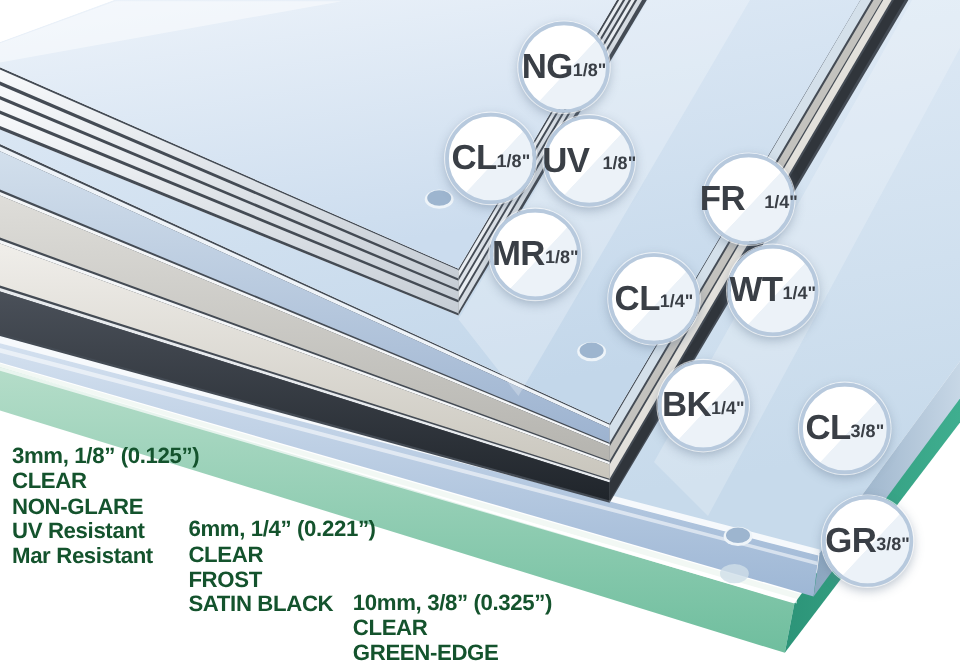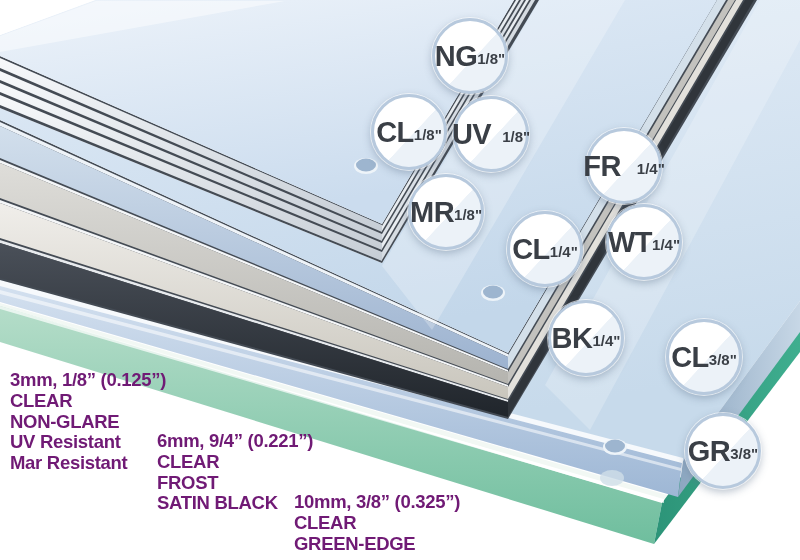--- a/index.html
+++ b/index.html
@@ -28,21 +28,21 @@
   .b1{left:371px;top:94px;}   
   .b2{left:453px;top:96px;gap:11px;}   
   .b3{left:408px;top:174px;}  
   .b4{left:586px;top:128px;gap:16px;}  
   .b5{left:507px;top:211px;}  
   .b6{left:606px;top:204px;}  
   .b7{left:548px;top:300px;}  
   .b8{left:666px;top:319px;}  
   .b9{left:685px;top:413px;}  
   
-  .labels{position:absolute;color:#701a75;font-weight:700;}
+  .labels{position:absolute;color:#14532d;font-weight:700;}
   .labels .lline{font-size:18.5px;line-height:20.8px;letter-spacing:-.3px;white-space:nowrap;}
   .blk1{left:10px;top:370px;}
   .blk2{left:157px;top:431px;}
   .blk3{left:294px;top:492px;}
 </style>
 </head>
 <body>
 
 <div id="stage">
 
@@ -209,21 +209,21 @@
   </div>
 
   <div class="labels blk1">
     <div class="lline">3mm, 1/8” (0.125”)</div>
     <div class="lline">CLEAR</div>
     <div class="lline">NON-GLARE</div>
     <div class="lline">UV Resistant</div>
     <div class="lline">Mar Resistant</div>
   </div>
   <div class="labels blk2">
-    <div class="lline">6mm, 9/4” (0.221”)</div>
+    <div class="lline">6mm, 1/4” (0.221”)</div>
     <div class="lline">CLEAR</div>
     <div class="lline">FROST</div>
     <div class="lline">SATIN BLACK</div>
   </div>
   <div class="labels blk3">
     <div class="lline">10mm, 3/8” (0.325”)</div>
     <div class="lline">CLEAR</div>
     <div class="lline">GREEN-EDGE</div>
   </div>
 

